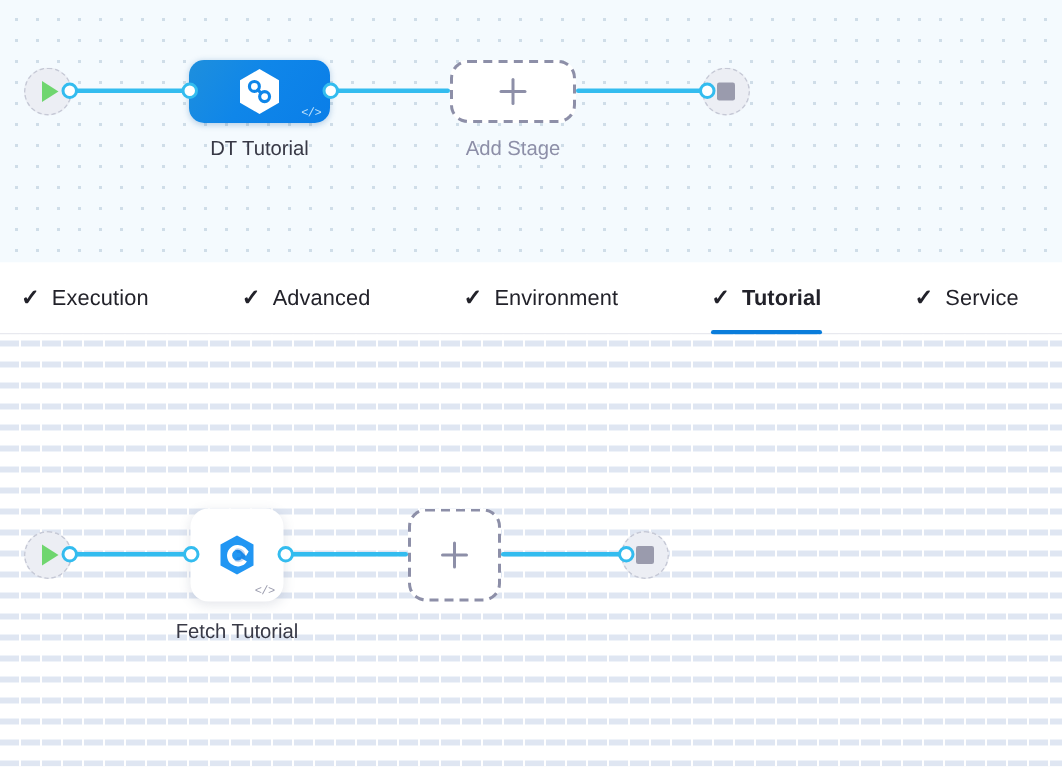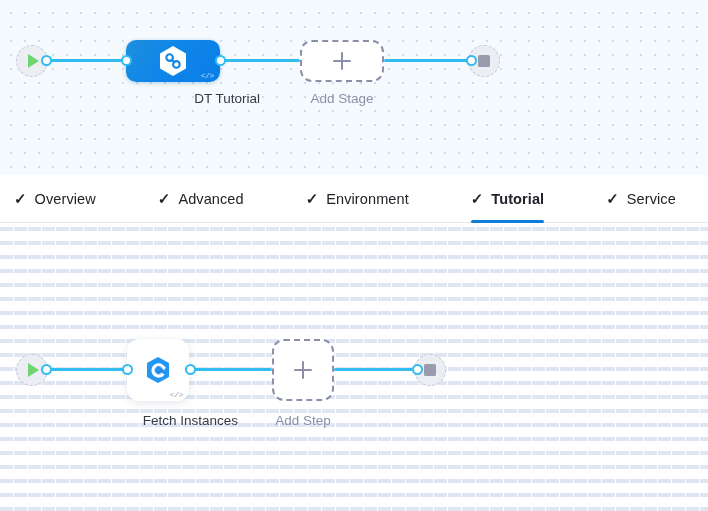--- a/index.html
+++ b/index.html
@@ -165,21 +165,21 @@
     background: #ffffff; border: 2px dashed #8d8fa8;
     display: flex; align-items: center; justify-content: center;
     cursor: pointer; z-index: 4;
   }
 
   
   .node-label {
     position: absolute; text-align: center;
     font-size: 13.5px; white-space: nowrap;
   }
-  .node-label.primary { color: #383946; text-align: right; }
+  .node-label.primary { color: #383946; }
   .node-label.muted   { color: #8d8fa8; }
 </style>
 </head>
 <body>
 
 <div id="app">
 
   <div class="stage-canvas">
 
     <div class="terminal" style="left:16px; top:45px;">
@@ -216,21 +216,21 @@
     <div class="port" style="left:466px; top:55px;"></div>
     <div class="terminal" style="left:468px; top:45px;">
       <div class="stop-sq"></div>
     </div>
   </div>
 
   <div class="tabbar">
 
     <div class="tab">
       <span class="check">✓</span>
-      <span class="tab-label">Overview</span>
+      <span class="tab-label">Execution</span>
 
     </div>
 
     <div class="tab">
       <span class="check">✓</span>
       <span class="tab-label">Advanced</span>
 
     </div>
 
     <div class="tab">
@@ -264,28 +264,27 @@
     <div class="step-node" style="left:127px; top:116px;">
       <svg class="logo" viewBox="0 0 30 30">
         <path d="M15 2 L26 8 L26 22 L15 28 L4 22 L4 8 Z" fill="#2196f3"></path>
         <path d="M20.5 10.2 a7.2 7.2 0 1 0 1.1 9.2 L18.2 17.3 a3.6 3.6 0 1 1 -.5 -4.9 L21 15.6 L22.8 12.6 Z" fill="#ffffff"></path>
         <path d="M13.4 11.3 a4.6 4.6 0 1 1 -.2 7.6 l2.2 -2.6 a1.5 1.5 0 1 0 .1 -2.6 Z" fill="#1666c8" opacity=".28"></path>
       </svg>
       <span class="code-badge dark">&lt;/&gt;</span>
     </div>
     <div class="port" style="left:122px; top:141px;"></div>
     <div class="port" style="left:185px; top:141px;"></div>
-    <div class="node-label primary" style="left:78px; top:190px; width:160px;">Fetch Instances</div>
+    <div class="node-label primary" style="left:78px; top:190px; width:160px;">Fetch Tutorial</div>
 
     <div class="edge" style="left:194px; top:145px; width:78px;"></div>
 
     <div class="add-step" style="left:272px; top:116px;">
       <span class="plus"></span>
     </div>
-    <div class="node-label muted" style="left:223px; top:190px; width:160px;">Add Step</div>
 
     <div class="edge" style="left:334px; top:145px; width:82px;"></div>
 
     <div class="port" style="left:412px; top:141px;"></div>
     <div class="terminal" style="left:414px; top:131px;">
       <div class="stop-sq"></div>
     </div>
   </div>
 
 </div>

